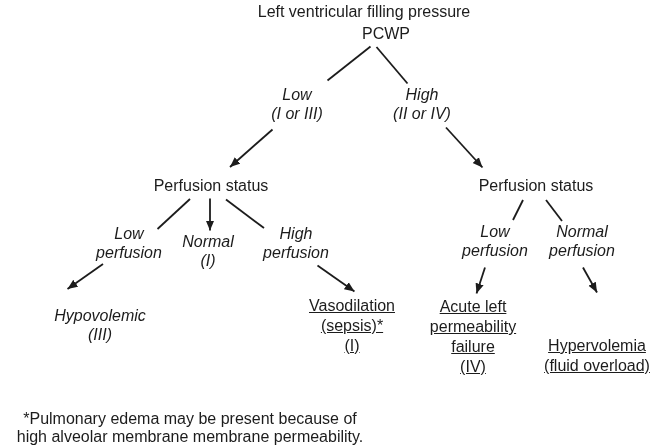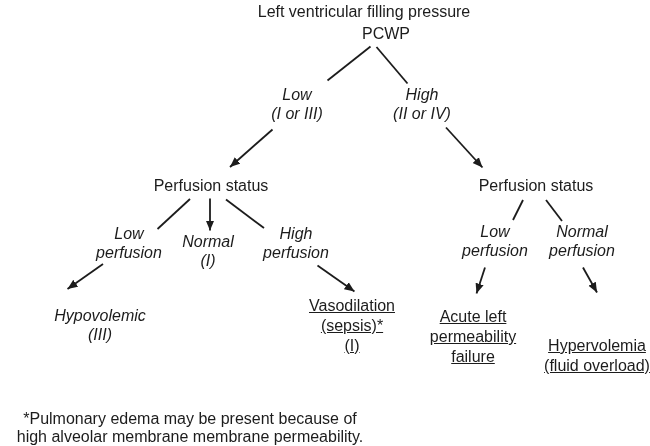--- a/index.html
+++ b/index.html
@@ -108,20 +108,21 @@
 
   <div class="node lh19" style="left:582px; top:241px;">
     <div>Normal</div>
     <div>perfusion</div>
   </div>
 
   <div class="node lh20" style="left:473px; top:337px;">
     <div>Acute left</div>
     <div>permeability</div>
     <div>failure</div>
+    <div>(IV)</div>
   </div>
 
   <div class="node lh20" style="left:597px; top:328px;margin-top:28px;">
     <div>Hypervolemia</div>
     <div>(fluid overload)</div>
   </div>
 
   <div class="node lh18" style="left:190px; top:428px;">
     <div>*Pulmonary edema may be present because of</div>
     <div>high alveolar membrane membrane permeability.</div>

